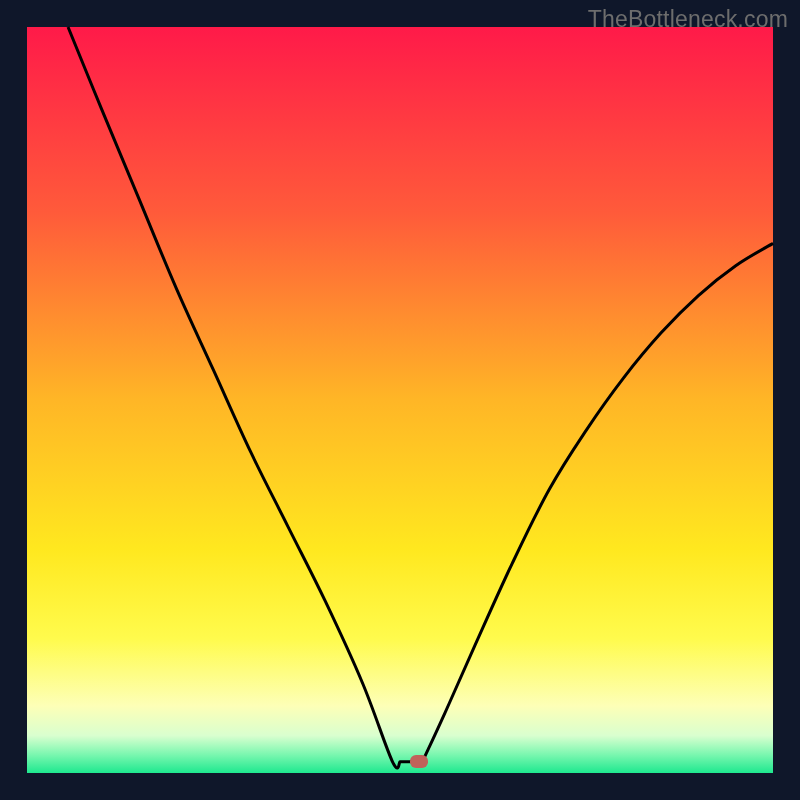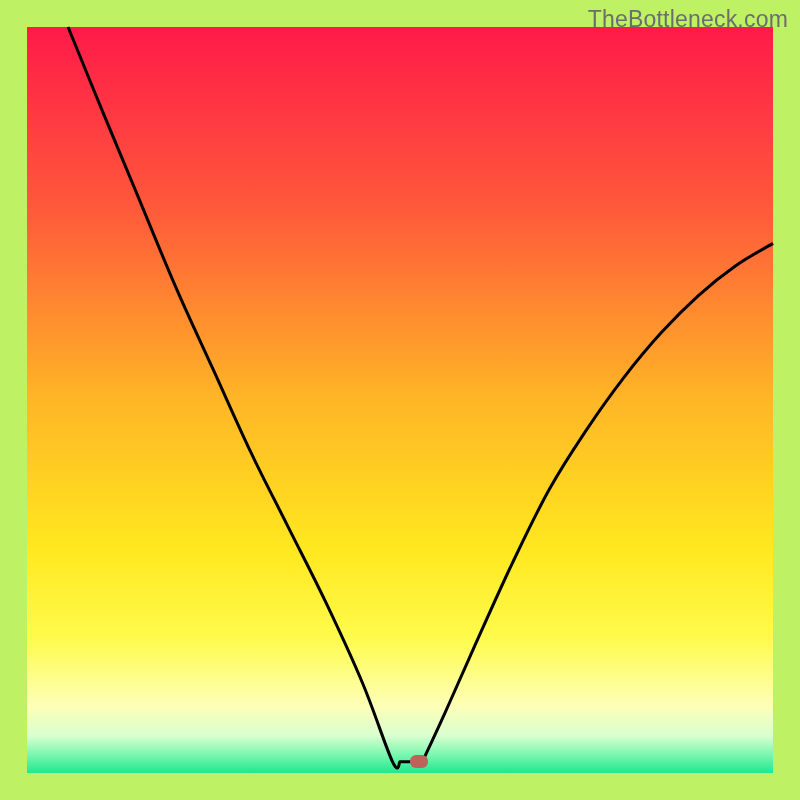--- a/index.html
+++ b/index.html
@@ -10,21 +10,21 @@
     background: #000;
     overflow: hidden;
     font-family: Arial, Helvetica, sans-serif;
   }
   .frame {
     position: absolute;
     left: 0;
     top: 0;
     width: 800px;
     height: 800px;
-    background: #bef264;
+    background: #0f172a;
   }
   .plot {
     position: absolute;
     left: 27px;
     top: 27px;
     width: 746px;
     height: 746px;
     
   }
   .attribution {

